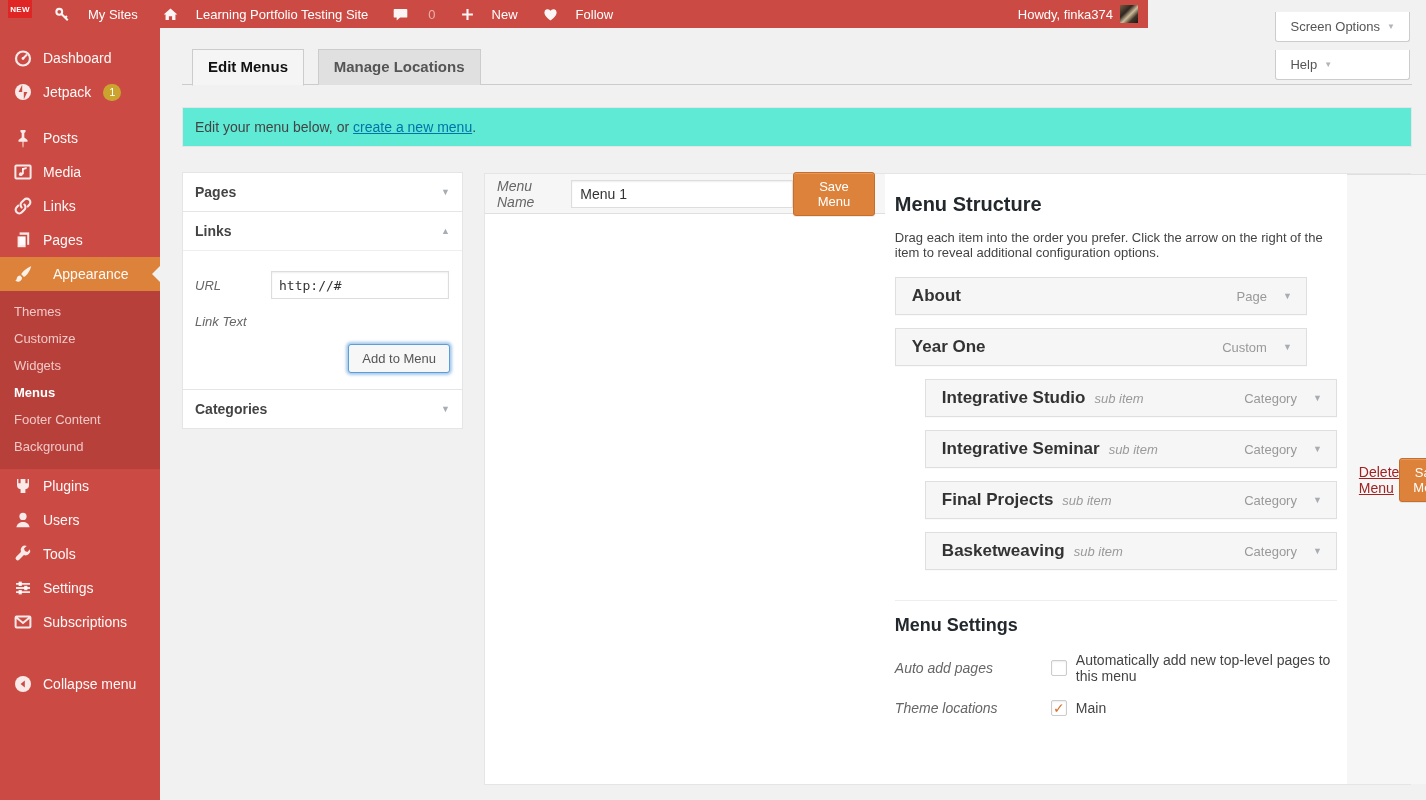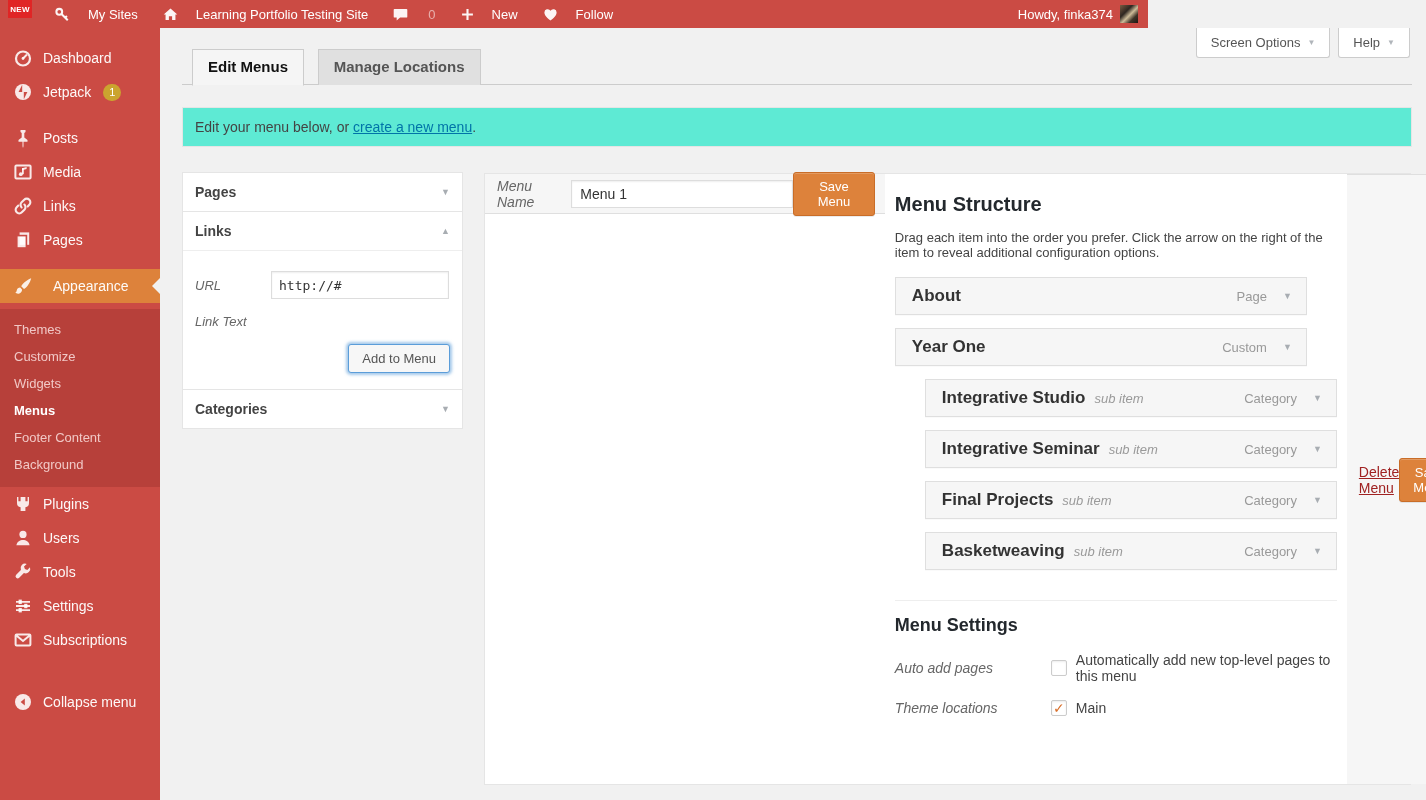--- a/index.html
+++ b/index.html
@@ -60,29 +60,29 @@
     background:#cba42f;color:#fff;border-radius:9px;min-width:18px;height:17px;
     display:inline-flex;align-items:center;justify-content:center;
     font-size:11px;padding:0 5px;margin-left:2px;
   }
   .sb-item.current{background:var(--orange);font-weight:400;}
   .sb-item.current::after{
     content:"";position:absolute;right:0;top:50%;margin-top:-8px;
     border-top:8px solid transparent;border-bottom:8px solid transparent;
     border-right:8px solid var(--content-bg);
   }
-  .sb-sub{background:var(--red-submenu);padding:7px 0 9px 0;margin-top:6px;}
+  .sb-sub{background:var(--red-submenu);padding:7px 0 9px 0;}
   .sb-sub-item{
     display:block;padding:6px 0 6px 14px;font-size:13px;line-height:15px;
     color:#f1c8c6;cursor:pointer;
   }
   .sb-sub-item.active{color:#fff;font-weight:bold;}
 
   
-  .top-tools{position:absolute;top:28px;right:16px;display:flex;gap:8px;z-index:40;}
+  .top-tools{position:absolute;top:12px;right:16px;display:flex;gap:8px;z-index:40;flex-direction:column;}
   .tool-btn{
     background:#fff;border:1px solid #ccc;border-top:none;border-radius:0 0 3px 3px;
     height:30px;display:flex;align-items:center;gap:7px;padding:0 14px;
     color:#555;font-size:13px;cursor:pointer;
   }
   .tool-caret{font-size:8px;color:#b0b5ba;}
 
   
   .nav-tabs{
     position:absolute;left:182px;top:48px;width:1230px;height:37px;
@@ -292,21 +292,21 @@
     </div>
     <div class="sb-item">
       <span class="sb-icon">
         <svg width="20" height="20" viewBox="0 0 20 20" fill="currentColor" stroke="none">
           <rect x="6.6" y="2.4" width="9.6" height="12.4"></rect>
           <rect x="3.8" y="5.6" width="9.6" height="12.4" stroke="#cb4b44" stroke-width="1.6"></rect>
         </svg>
       </span>
       <span>Pages</span>
     </div>
-    <div class="sb-item current" style="margin-top: 12px; gap: 20px;">
+    <div class="sb-item current" style=" gap: 20px;">
       <span class="sb-icon">
         <svg width="20" height="20" viewBox="0 0 20 20" fill="currentColor" stroke="none">
           <path d="M18.2 2.2 c-3.4 1-8.2 4.8-10 8 l2.8 2.8 c3.2-1.8 6.2-6.6 7.2-10.8 Z"></path>
           <path d="M7.2 11.4 c-1.8 0-3 1-3.4 2.8 c-.3 1.4-.9 2.1-1.6 2.6 c1.2.8 2.8 1.1 4.2.6 c1.8-.6 2.8-2 2.6-3.8 Z"></path>
         </svg>
       </span>
       <span>Appearance</span>
     </div>
     <div class="sb-sub">
       <a class="sb-sub-item">Themes</a>

